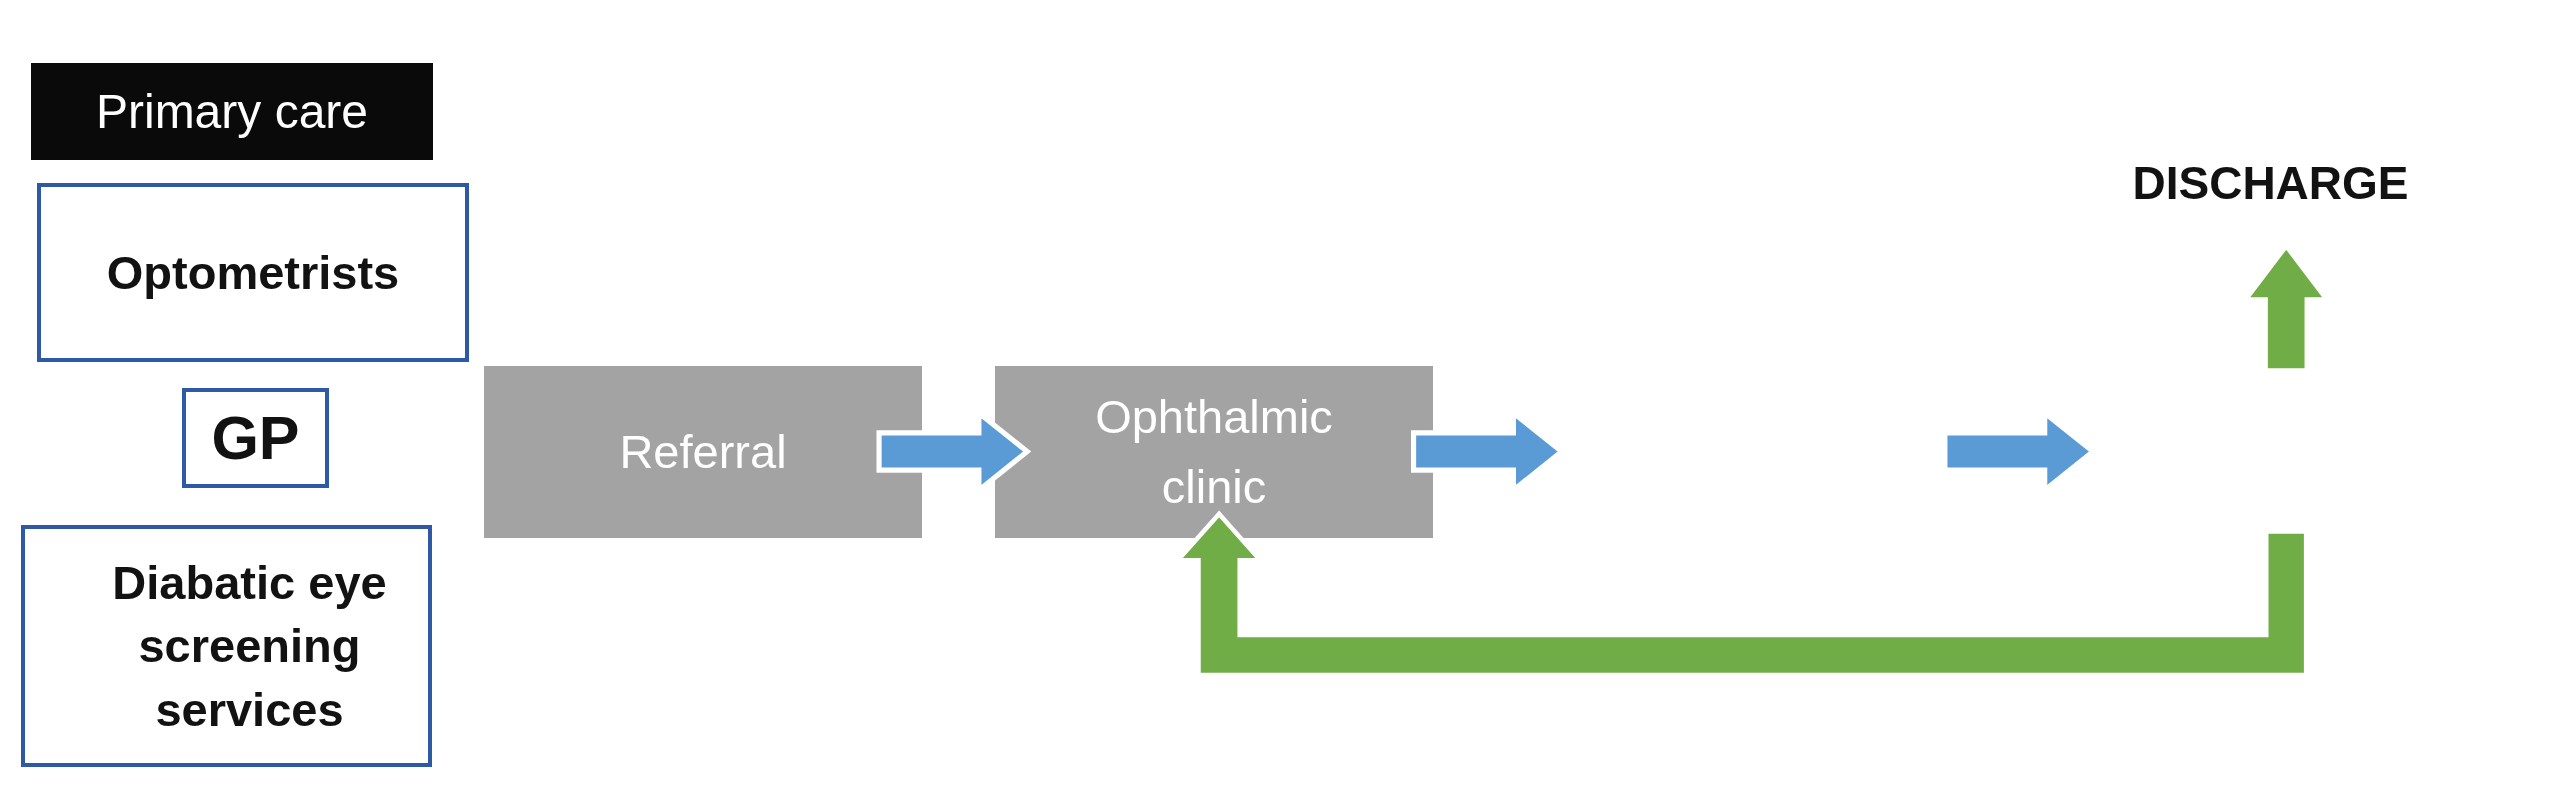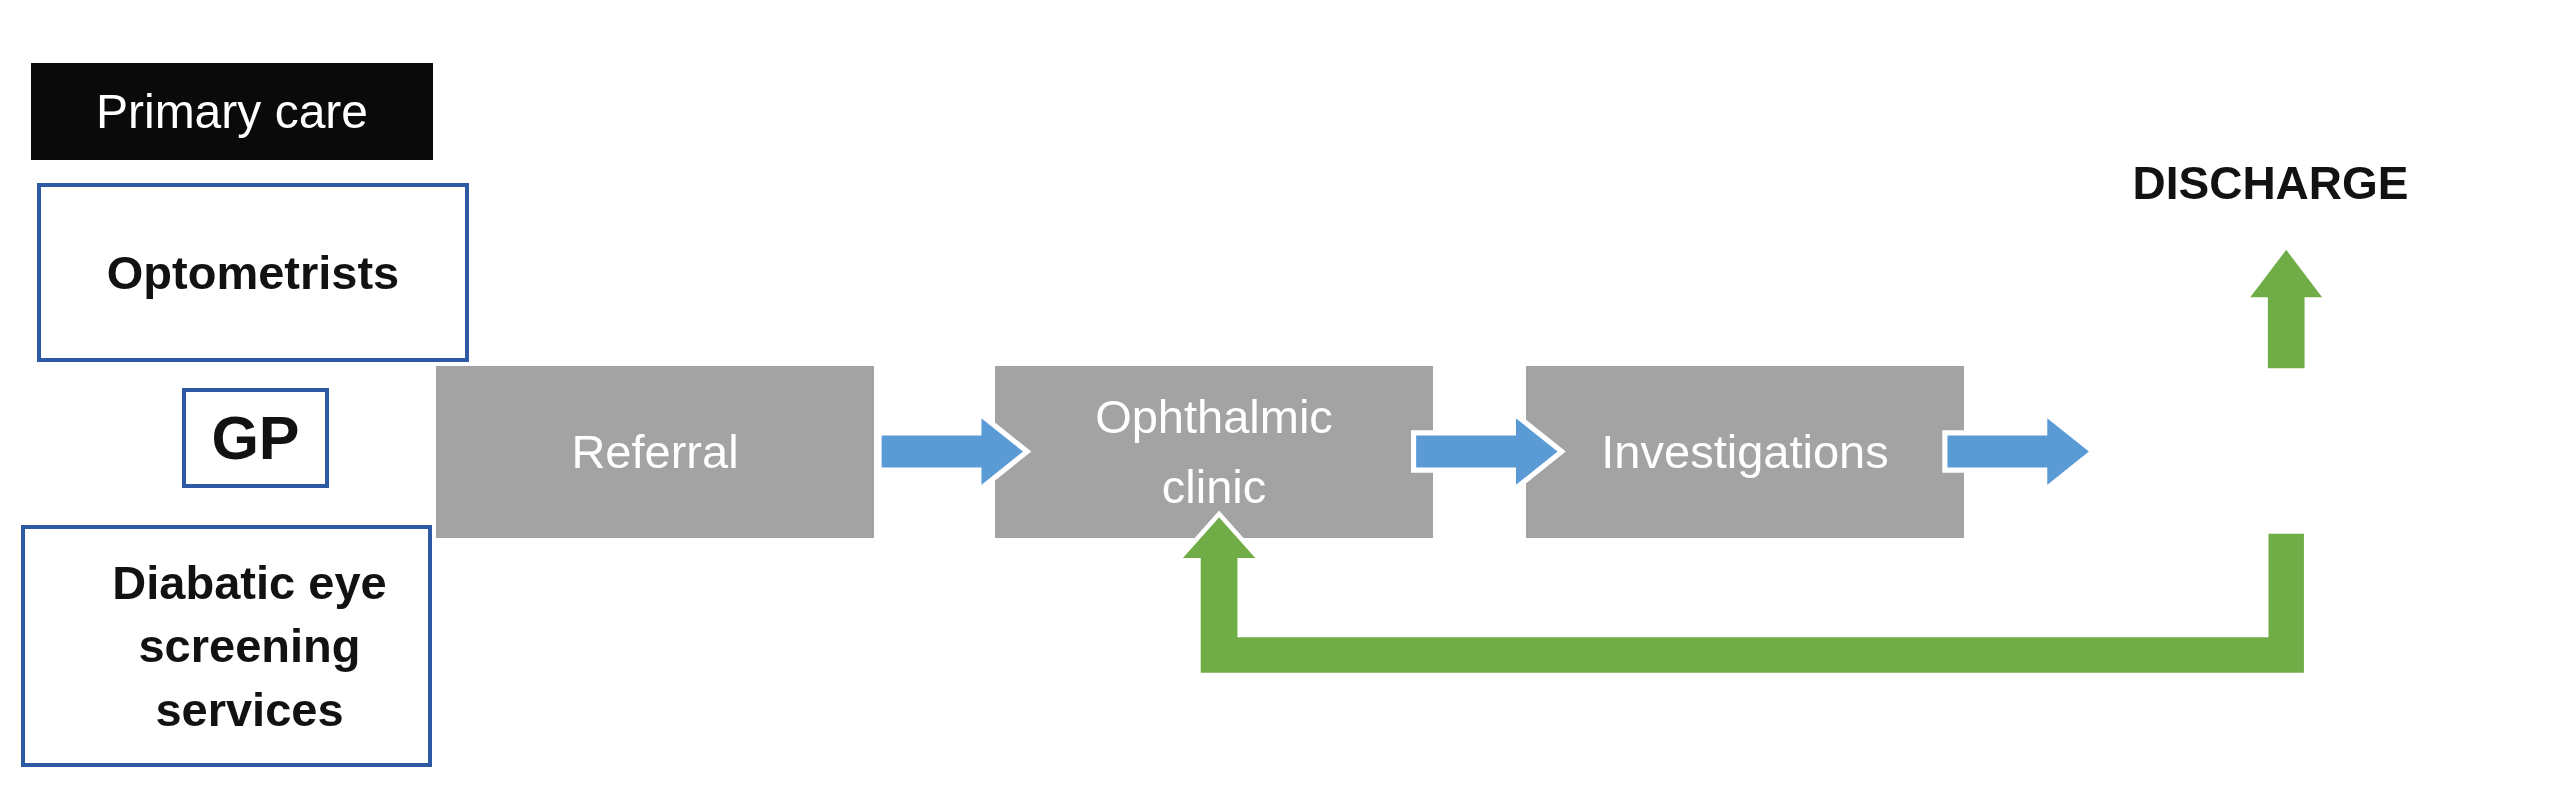--- a/index.html
+++ b/index.html
@@ -44,21 +44,21 @@
   .src-gp{left:182px;top:343px;width:147px;height:100px;font-size:61px;}
   .src-des{left:21px;top:480px;width:411px;height:242px;font-size:47px;line-height:1.35;padding-left:46px;}
   
   .flow{
     top:321px;height:172px;
     background:var(--box-gray);
     color:var(--text-white);
     font-size:47px;font-weight:400;
     line-height:1.5;
   }
-  .flow-referral{left:436px;width:438px;}
+  .flow-referral{left:484px;width:438px;}
   .flow-clinic{left:995px;width:438px;}
   .flow-invest{left:1526px;width:438px;}
   .flow-diag{left:2067px;width:483px;}
   
   .caption{
     position:absolute;
     color:var(--text-black);
     text-align:center;
     font-weight:700;
     white-space:nowrap;
@@ -98,23 +98,20 @@
 
   <div class="box flow flow-referral">
     <span>Referral</span>
   </div>
 
   <div class="box flow flow-clinic">
     <span>Ophthalmic
 clinic</span>
   </div>
 
-  <div class="box flow flow-invest">
-    <span>Investigations</span>
-  </div>
 
 
   <div class="caption cap-discharge">DISCHARGE</div>
 
   <svg id="arrows" viewBox="0 0 4000 1220" xmlns="http://www.w3.org/2000/svg">
 
     <polygon class="blue" points="1365,602 1520,602 1520,571 1595,631 1520,691 1520,660 1365,660"></polygon>
     <polygon class="blue" points="2195,602 2350,602 2350,571 2425,631 2350,691 2350,660 2195,660"></polygon>
     <polygon class="blue" points="3020,602 3175,602 3175,571 3250,631 3175,691 3175,660 3020,660"></polygon>
 

